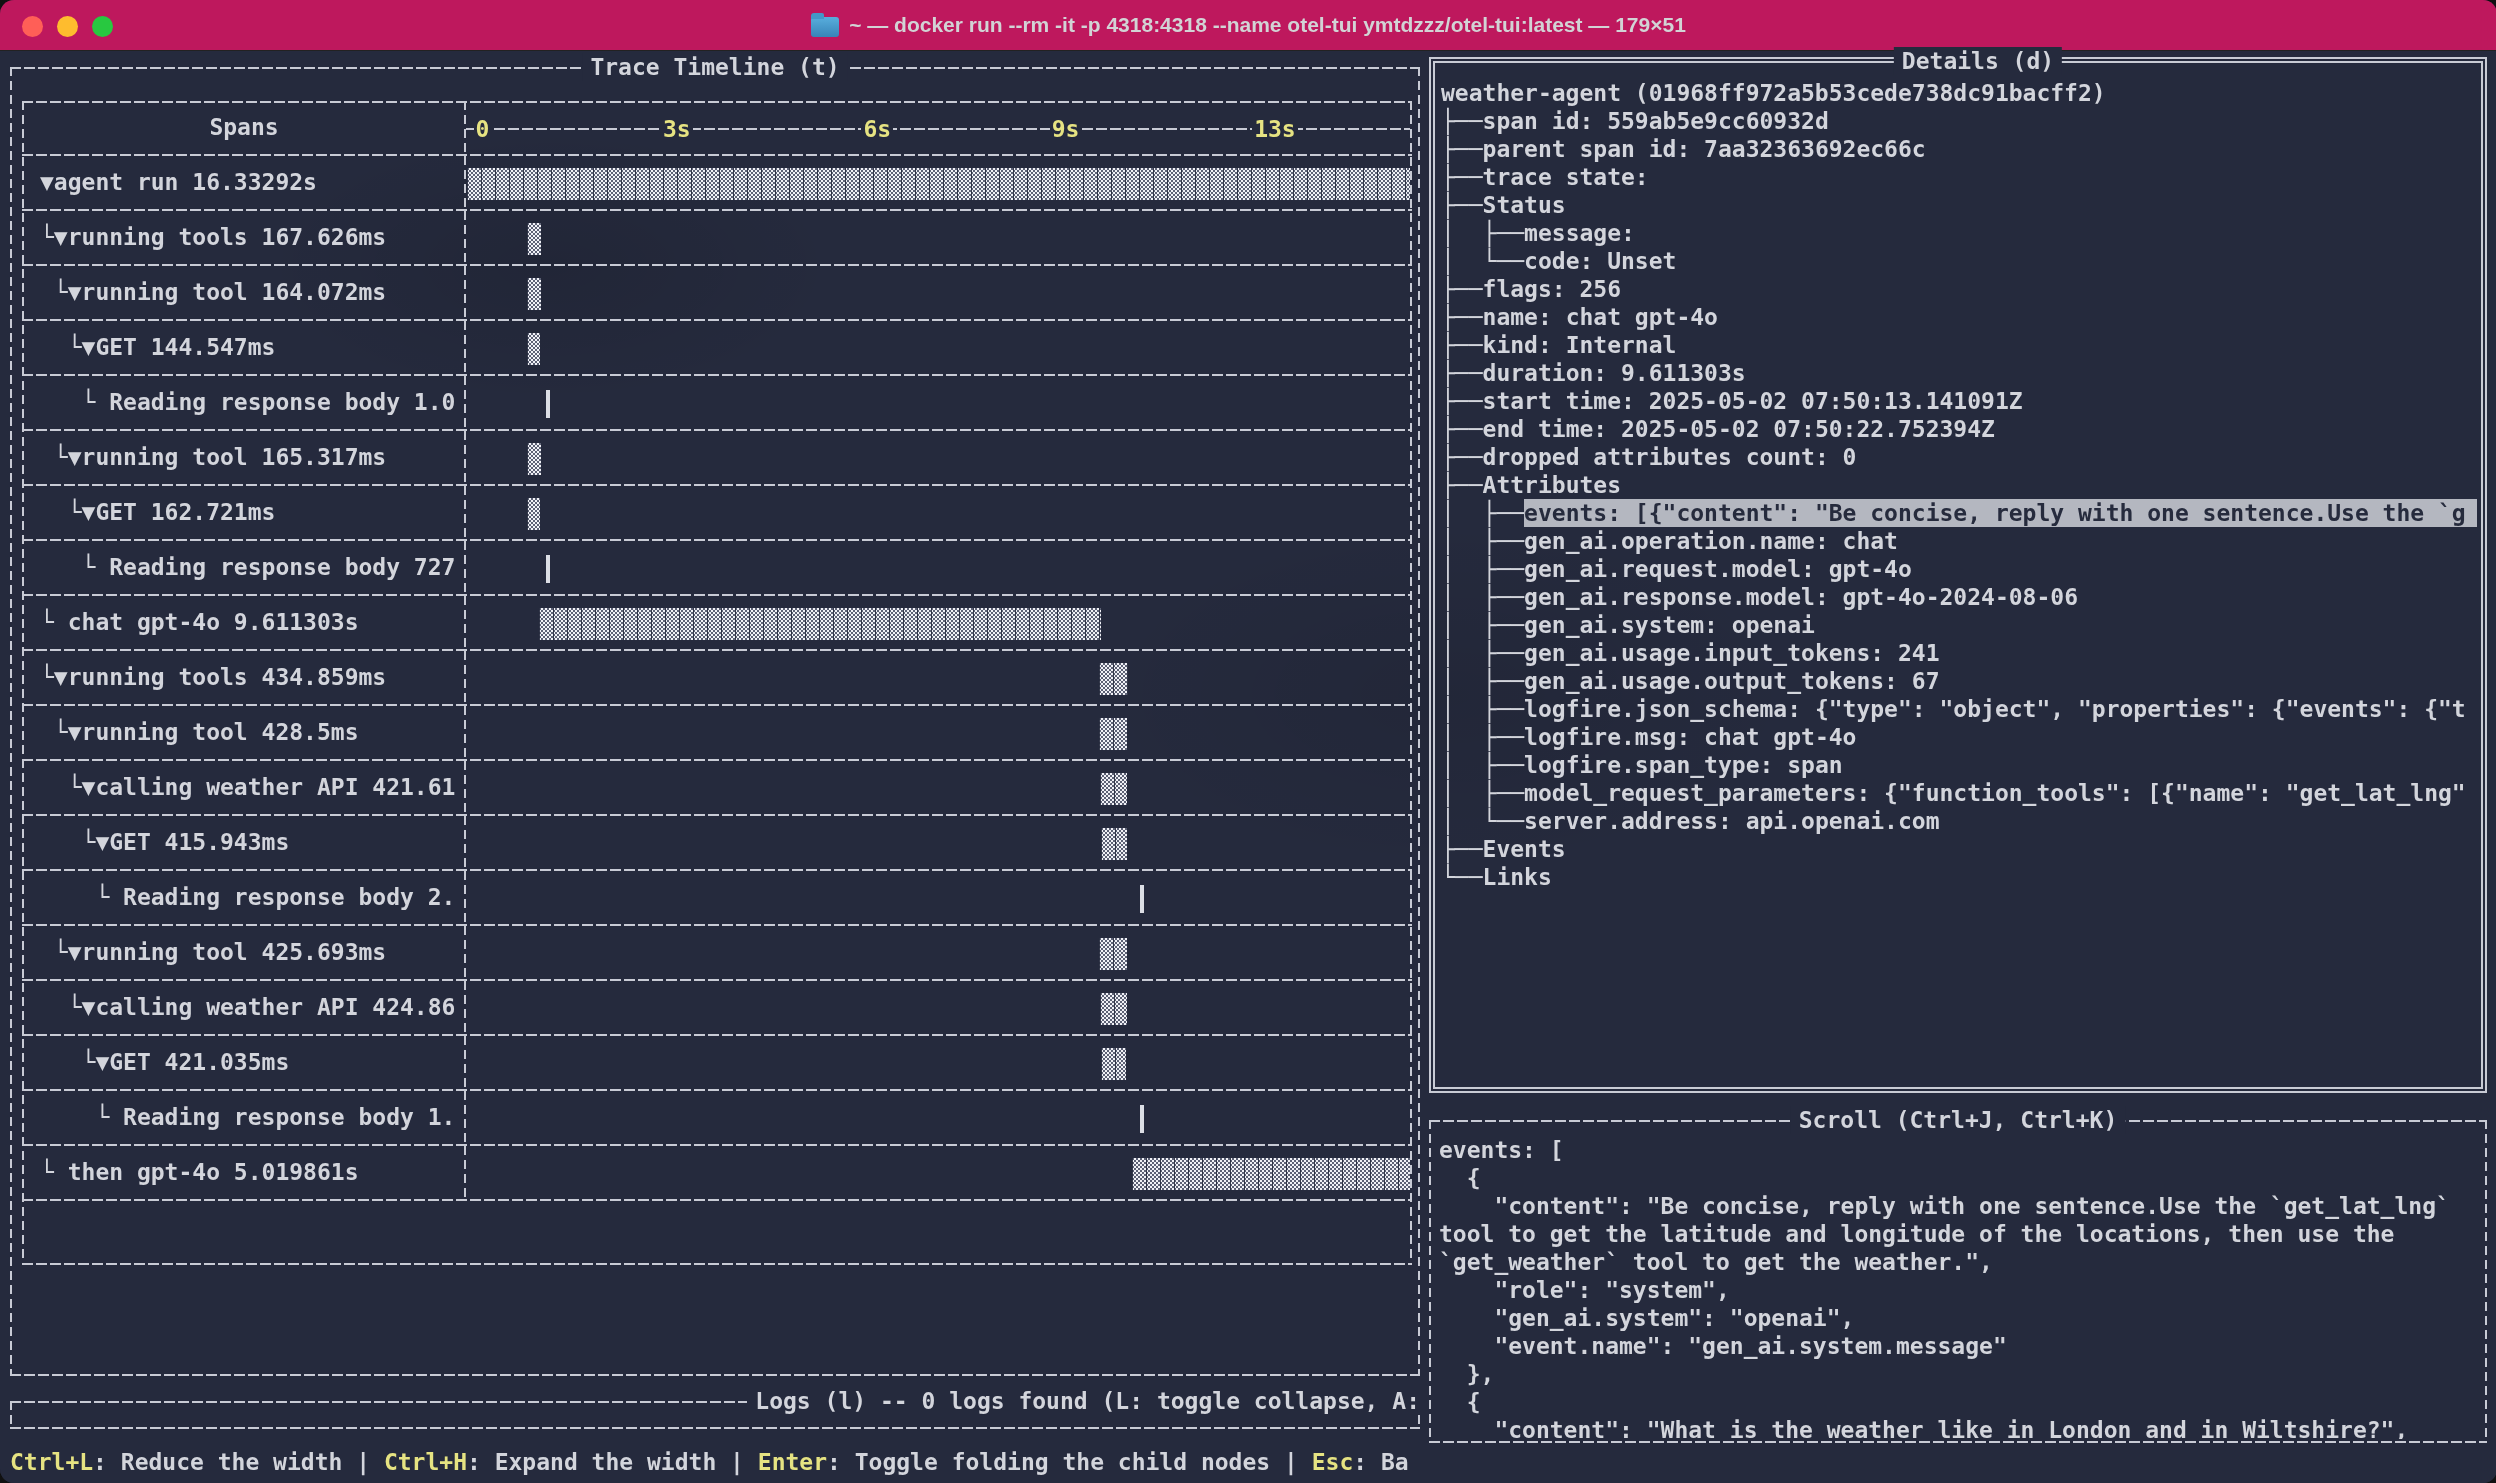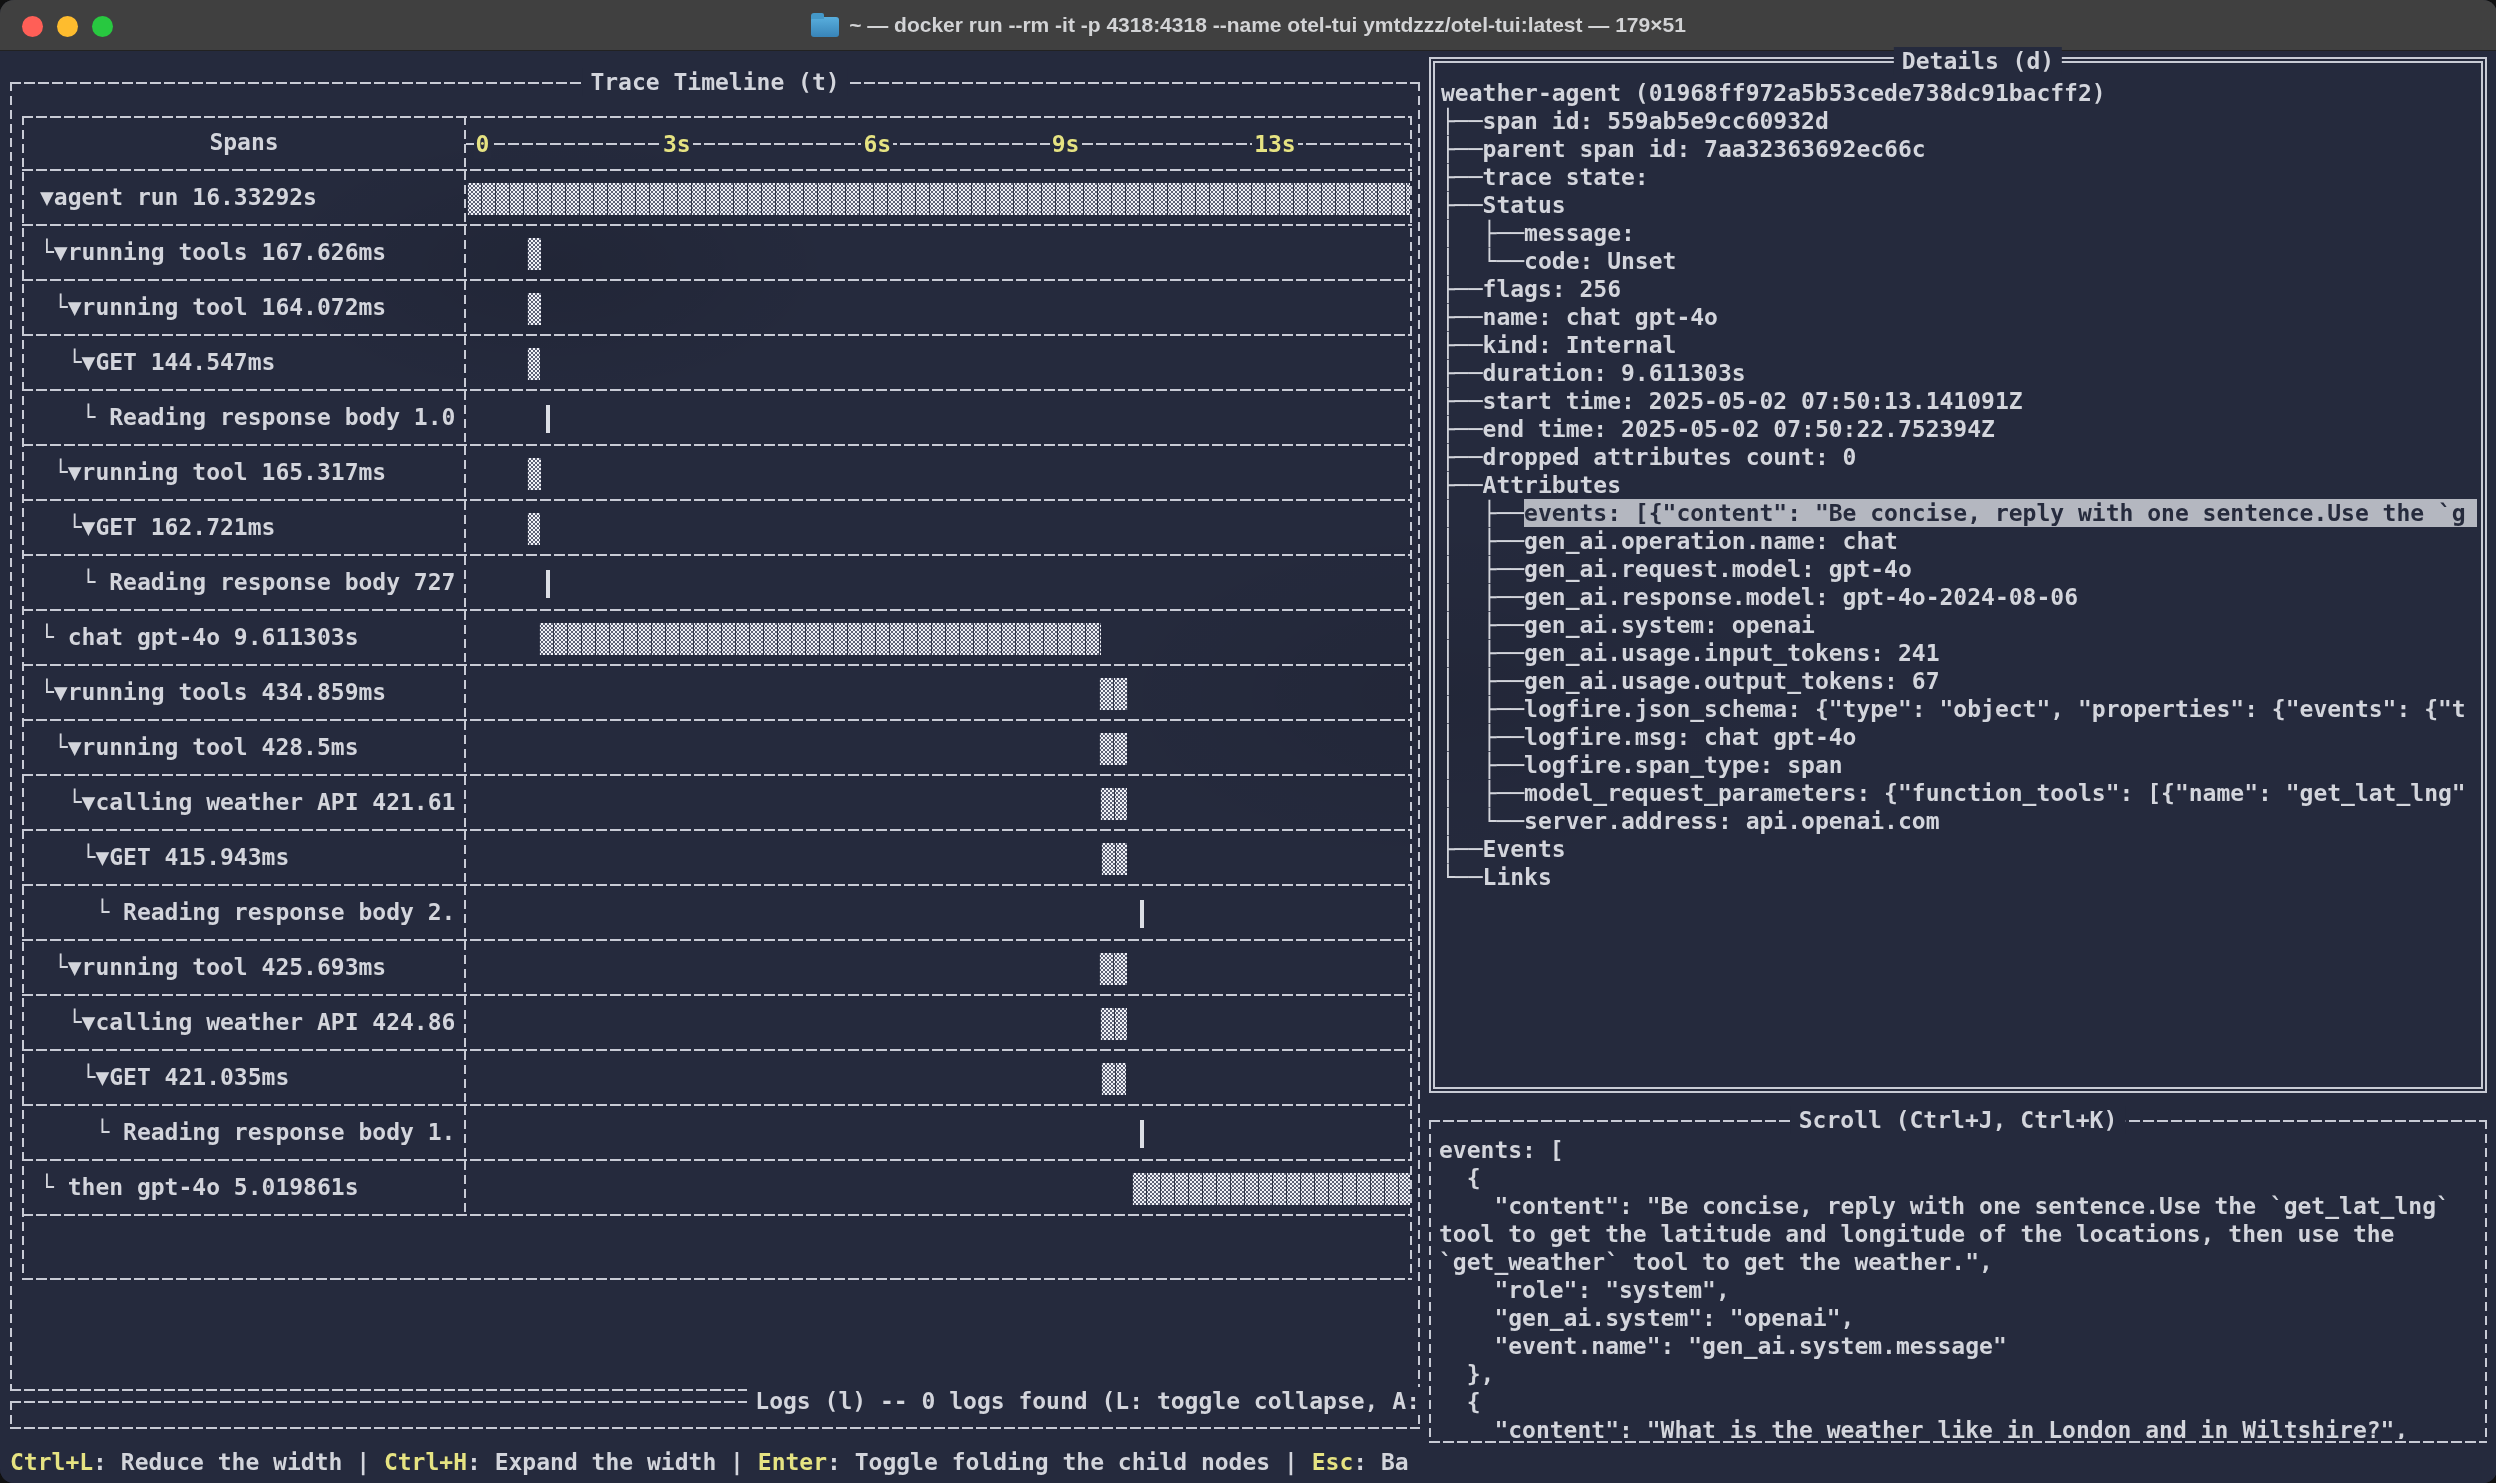--- a/index.html
+++ b/index.html
@@ -4,21 +4,21 @@
 <style>
   :root{
     --bg:#252a3d; --bg2:#23283a; --fg:#d3d5dc; --bd:#c8cbd5;
     --yellow:#e6e382; --hlbg:#b4b7c0; --hlfg:#262b3d; --barlight:#dcdee5;
   }
   *{margin:0;padding:0;box-sizing:border-box;}
   html,body{background:#111;}
   .window{position:relative;width:2497px;height:1483px;background:var(--bg);
     border-radius:14px;overflow:hidden;font-family:"DejaVu Sans Mono",monospace;}
   
-  .titlebar{position:absolute;left:0;top:0;right:0;height:51px;background:#404040;
+  .titlebar{position:absolute;left:0;top:0;right:0;height:51px;background:#be185d;
     border-bottom:1px solid #222;display:flex;align-items:center;}
   .lights{position:absolute;left:22px;top:16px;display:flex;gap:14px;}
   .light{width:21px;height:21px;border-radius:50%;}
   .light.red{background:#ff5f57;} .light.yel{background:#febc2e;} .light.grn{background:#28c840;}
   .titlewrap{margin:0 auto;display:flex;align-items:center;gap:10px;
     font-family:"Liberation Sans",sans-serif;font-weight:bold;font-size:21px;color:#d2d3d5;}
   .foldericon{position:relative;width:28px;height:20px;background:linear-gradient(#58aedd,#3884b8);
     border-radius:3px;margin-top:3px;}
   .foldericon::before{content:"";position:absolute;left:0;top:-4px;width:13px;height:6px;
     background:#4498c8;border-radius:3px 2px 0 0;}
@@ -34,21 +34,21 @@
       repeating-linear-gradient(90deg,var(--bd) 0 11px,transparent 11px 14px),
       repeating-linear-gradient(90deg,var(--bd) 0 11px,transparent 11px 14px),
       repeating-linear-gradient(180deg,var(--bd) 0 9px,transparent 9px 14px),
       repeating-linear-gradient(180deg,var(--bd) 0 9px,transparent 9px 14px);
     background-size:100% 2px,100% 2px,2px 100%,2px 100%;
     background-position:0 0,0 100%,0 0,100% 0;background-repeat:no-repeat;}
   .panel{position:absolute;}
   .ptitle{position:absolute;top:-14px;left:50%;transform:translateX(-50%);
     background:var(--bg);padding:0 8px;white-space:nowrap;line-height:28px;}
   
-  .trace-panel{left:10px;top:31px;width:1410px;height:1309px;}
+  .trace-panel{left:10px;top:16px;width:1410px;height:1309px;}
   .spans-table{position:absolute;left:12px;top:34px;width:1390px;height:1164px;}
   .thead,.trow{display:flex;height:55px;
     background-image:repeating-linear-gradient(90deg,var(--bd) 0 11px,transparent 11px 14px);
     background-size:100% 2px;background-position:0 100%;background-repeat:no-repeat;}
   .cell-label{flex:none;width:444px;line-height:53px;padding-left:18px;white-space:pre;
     overflow:hidden;
     background-image:repeating-linear-gradient(180deg,var(--bd) 0 9px,transparent 9px 14px);
     background-size:2px 100%;background-position:100% 0;background-repeat:no-repeat;}
   .spans-hd{text-align:center;padding-left:0;}
   .cell-bar{flex:1;position:relative;overflow:hidden;}

